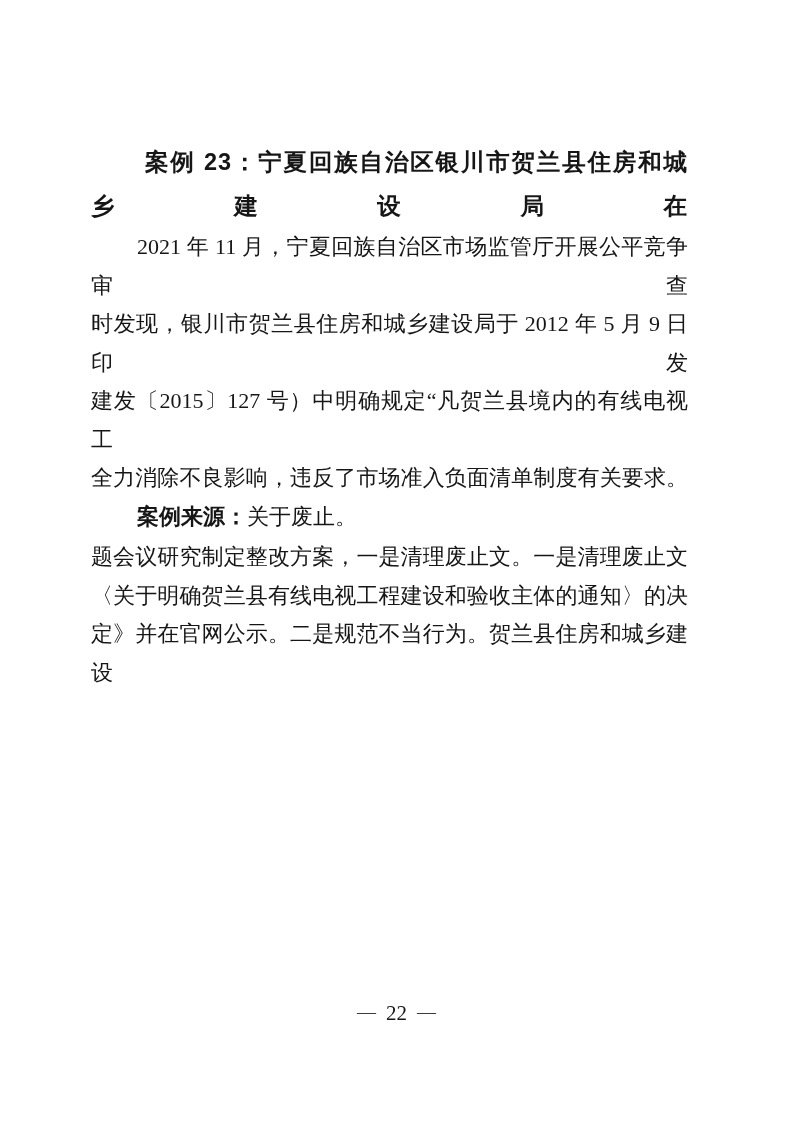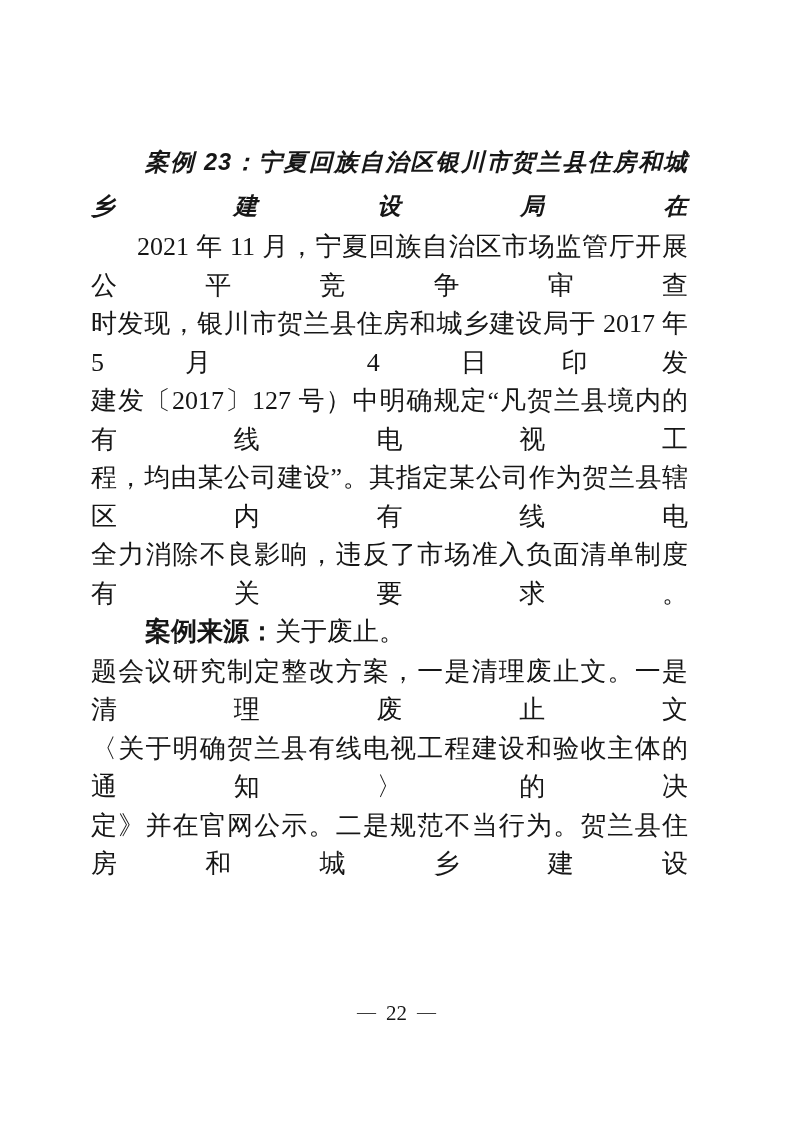--- a/index.html
+++ b/index.html
@@ -29,37 +29,35 @@
     font-size: 23.5px;
     line-height: 44px;
     letter-spacing: 1px;
     margin: 0 0 0 0;
   }
   .h-line { white-space: normal; }
   .h-first {
     text-indent: 54px;
     text-align: justify;
     text-align-last: justify;
-    font-style: italic;
   }
   
   .body-line {
-    font-size: 26px;
+    font-size: 22px;
     line-height: 38.5px;
     letter-spacing: 0px;
   }
   .jline {
     text-align: justify;
     text-align-last: justify;
   }
   .indent2 { text-indent: 46px; }
   .bold-label {
     font-family: Liberation Mono, monospace;
     font-weight: 700;
-    margin-left: 8px;
   }
   
   .footer {
     position: absolute;
     left: 0;
     top: 998px;
     width: 793px;
     text-align: center;
     font-size: 21px;
     line-height: 30px;
@@ -78,23 +76,22 @@
 
 <div class="page">
   <div class="content">
 
     <div class="heading">
       <div class="h-line h-first">案例 23：宁夏回族自治区银川市贺兰县住房和城乡建设局在</div>
     </div>
 
     <div>
       <div class="body-line indent2 jline">2021 年 11 月，宁夏回族自治区市场监管厅开展公平竞争审查</div>
-      <div class="body-line jline">时发现，银川市贺兰县住房和城乡建设局于 2017 年 5 月 4 日印发</div>
-      <div class="body-line jline">建发〔2017〕127 号）中明确规定“凡贺兰县境内的有线电视工</div>
-      <div class="body-line jline">程，均由某公司建设”。其指定某公司作为贺兰县辖区内有线电</div>
+      <div class="body-line jline">时发现，银川市贺兰县住房和城乡建设局于 2012 年 5 月 9 日印发</div>
+      <div class="body-line jline">建发〔2015〕127 号）中明确规定“凡贺兰县境内的有线电视工</div>
       <div class="body-line jline">全力消除不良影响，违反了市场准入负面清单制度有关要求。</div>
     </div>
 
     <div>
       <div class="body-line indent2"><span class="bold-label">案例来源：</span><span>关于废止。</span></div>
     </div>
 
     <div>
       <div class="body-line jline">题会议研究制定整改方案，一是清理废止文。一是清理废止文</div>
       <div class="body-line jline">〈关于明确贺兰县有线电视工程建设和验收主体的通知〉的决</div>

